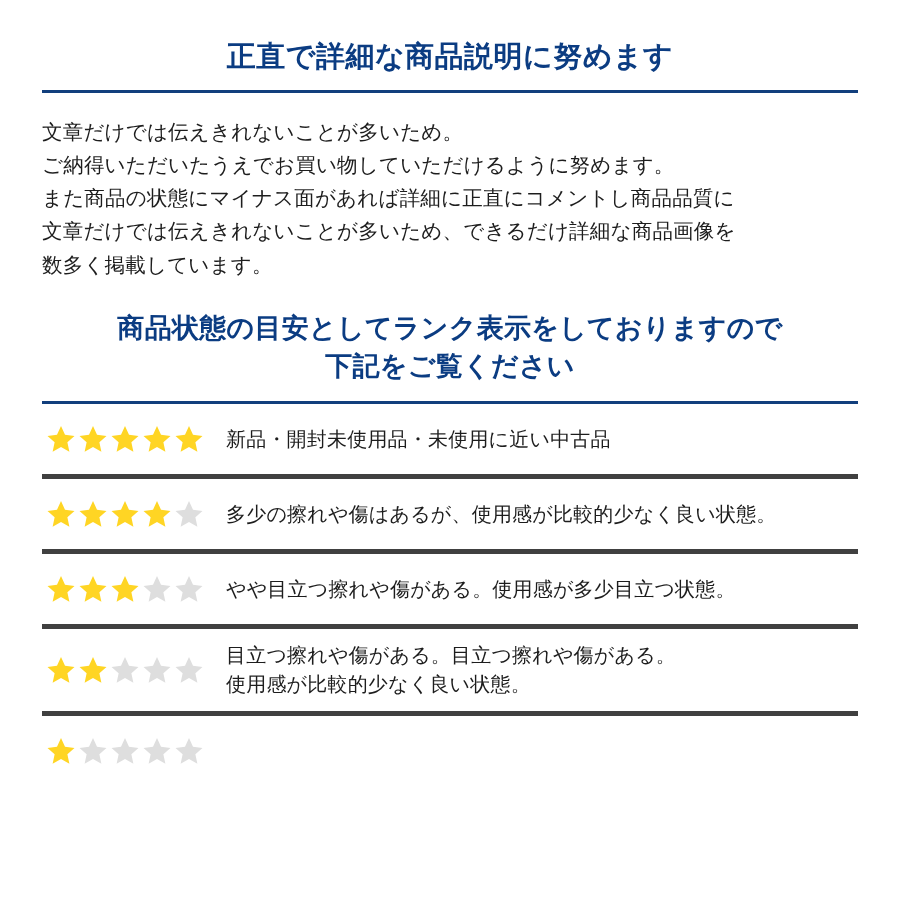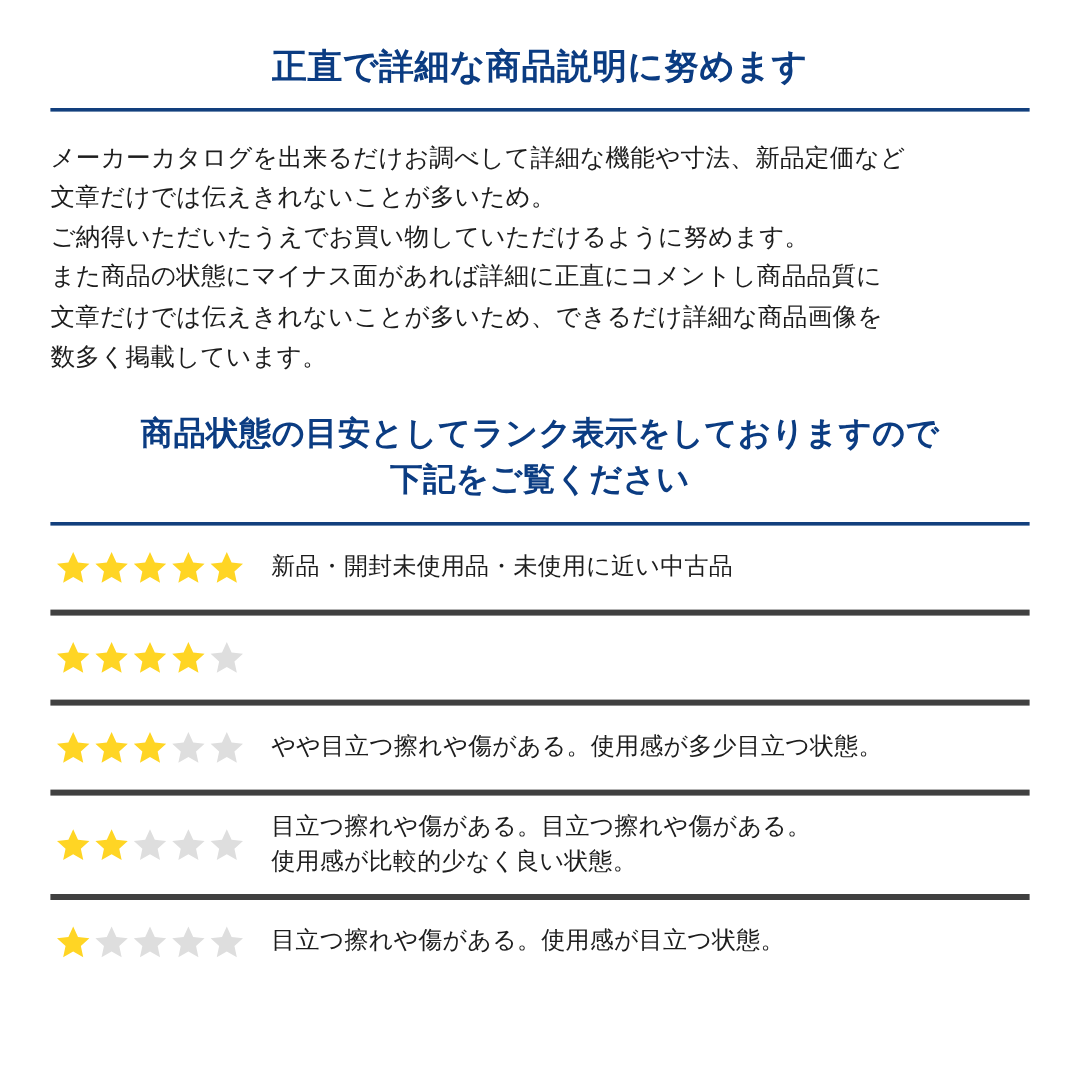--- a/index.html
+++ b/index.html
@@ -105,21 +105,20 @@
 </style>
 </head>
 <body>
 
 <div class="page">
 
   <h1 class="title-1">正直で詳細な商品説明に努めます</h1>
   <div class="rule"></div>
 
   <div class="body-text">
-    <p>メーカーカタログを出来るだけお調べして詳細な機能や寸法、新品定価など</p>
     <p>文章だけでは伝えきれないことが多いため。</p>
     <p>ご納得いただいたうえでお買い物していただけるように努めます。</p>
     <p>また商品の状態にマイナス面があれば詳細に正直にコメントし商品品質に</p>
     <p>文章だけでは伝えきれないことが多いため、できるだけ詳細な商品画像を</p>
     <p>数多く掲載しています。</p>
   </div>
 
   <h2 class="title-2">
     <span>商品状態の目安としてランク表示をしておりますので</span><br>
     <span>下記をご覧ください</span>
@@ -182,20 +181,23 @@
             <svg viewBox="0 0 24 24" width="30" height="30">
               <polygon fill="#ffd524" points="12,1.6 15.2,8.6 22.8,9.5 17.1,14.6 18.7,22.1 12,18.3 5.3,22.1 6.9,14.6 1.2,9.5 8.8,8.6"></polygon>
             </svg>
           </span>
           <span class="star">
             <svg viewBox="0 0 24 24" width="30" height="30">
               <polygon fill="#dedede" points="12,1.6 15.2,8.6 22.8,9.5 17.1,14.6 18.7,22.1 12,18.3 5.3,22.1 6.9,14.6 1.2,9.5 8.8,8.6"></polygon>
             </svg>
           </span>
         </div>
+      <div class="rank-desc">
+        <span class="l1">多少の擦れや傷はあるが、使用感が比較的少なく良い状態。</span>
+      </div>
     </div>
 
     <div class="rank-row">
       <div class="stars">
           <span class="star">
             <svg viewBox="0 0 24 24" width="30" height="30">
               <polygon fill="#ffd524" points="12,1.6 15.2,8.6 22.8,9.5 17.1,14.6 18.7,22.1 12,18.3 5.3,22.1 6.9,14.6 1.2,9.5 8.8,8.6"></polygon>
             </svg>
           </span>
           <span class="star">
@@ -280,18 +282,17 @@
               <polygon fill="#dedede" points="12,1.6 15.2,8.6 22.8,9.5 17.1,14.6 18.7,22.1 12,18.3 5.3,22.1 6.9,14.6 1.2,9.5 8.8,8.6"></polygon>
             </svg>
           </span>
           <span class="star">
             <svg viewBox="0 0 24 24" width="30" height="30">
               <polygon fill="#dedede" points="12,1.6 15.2,8.6 22.8,9.5 17.1,14.6 18.7,22.1 12,18.3 5.3,22.1 6.9,14.6 1.2,9.5 8.8,8.6"></polygon>
             </svg>
           </span>
         </div>
       <div class="rank-desc">
-        <span class="l1">目立つ擦れや傷がある。使用感が目立つ状態。</span>
       </div>
     </div>
 
   </div>
 </div>
 
 </body></html>

